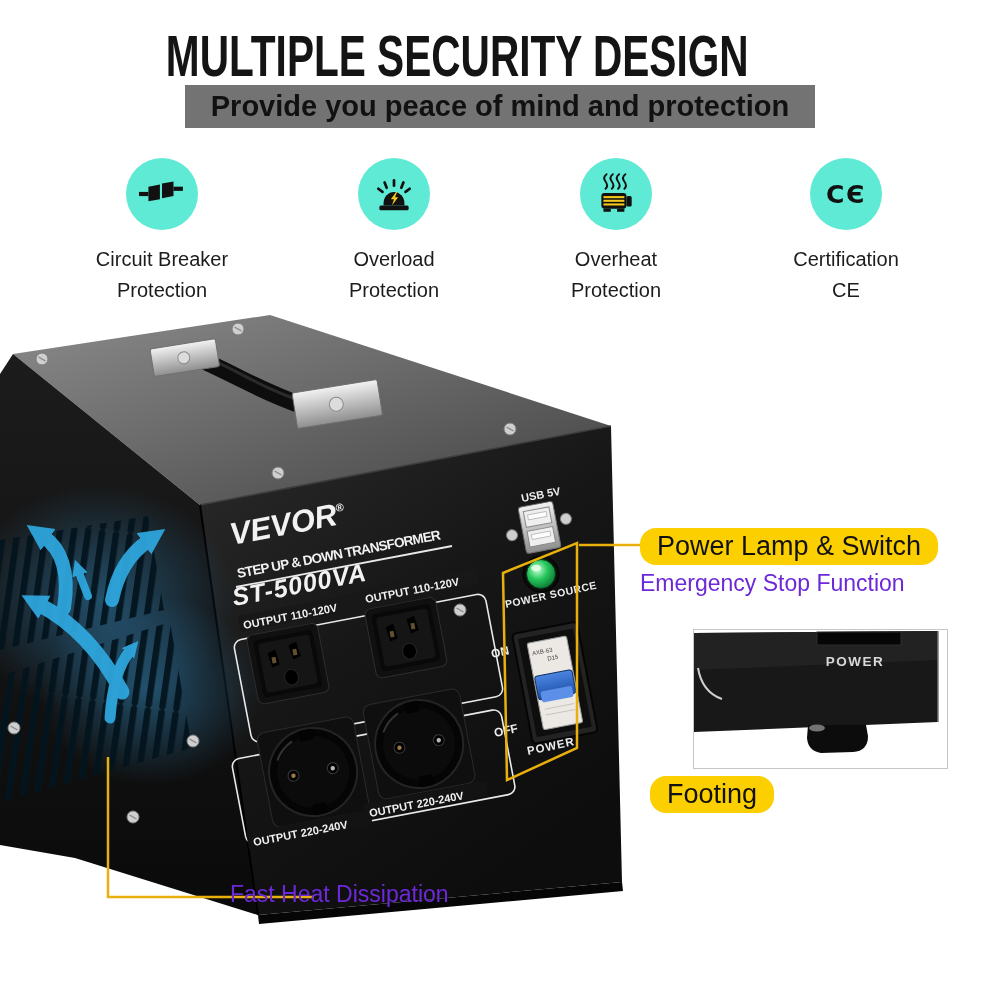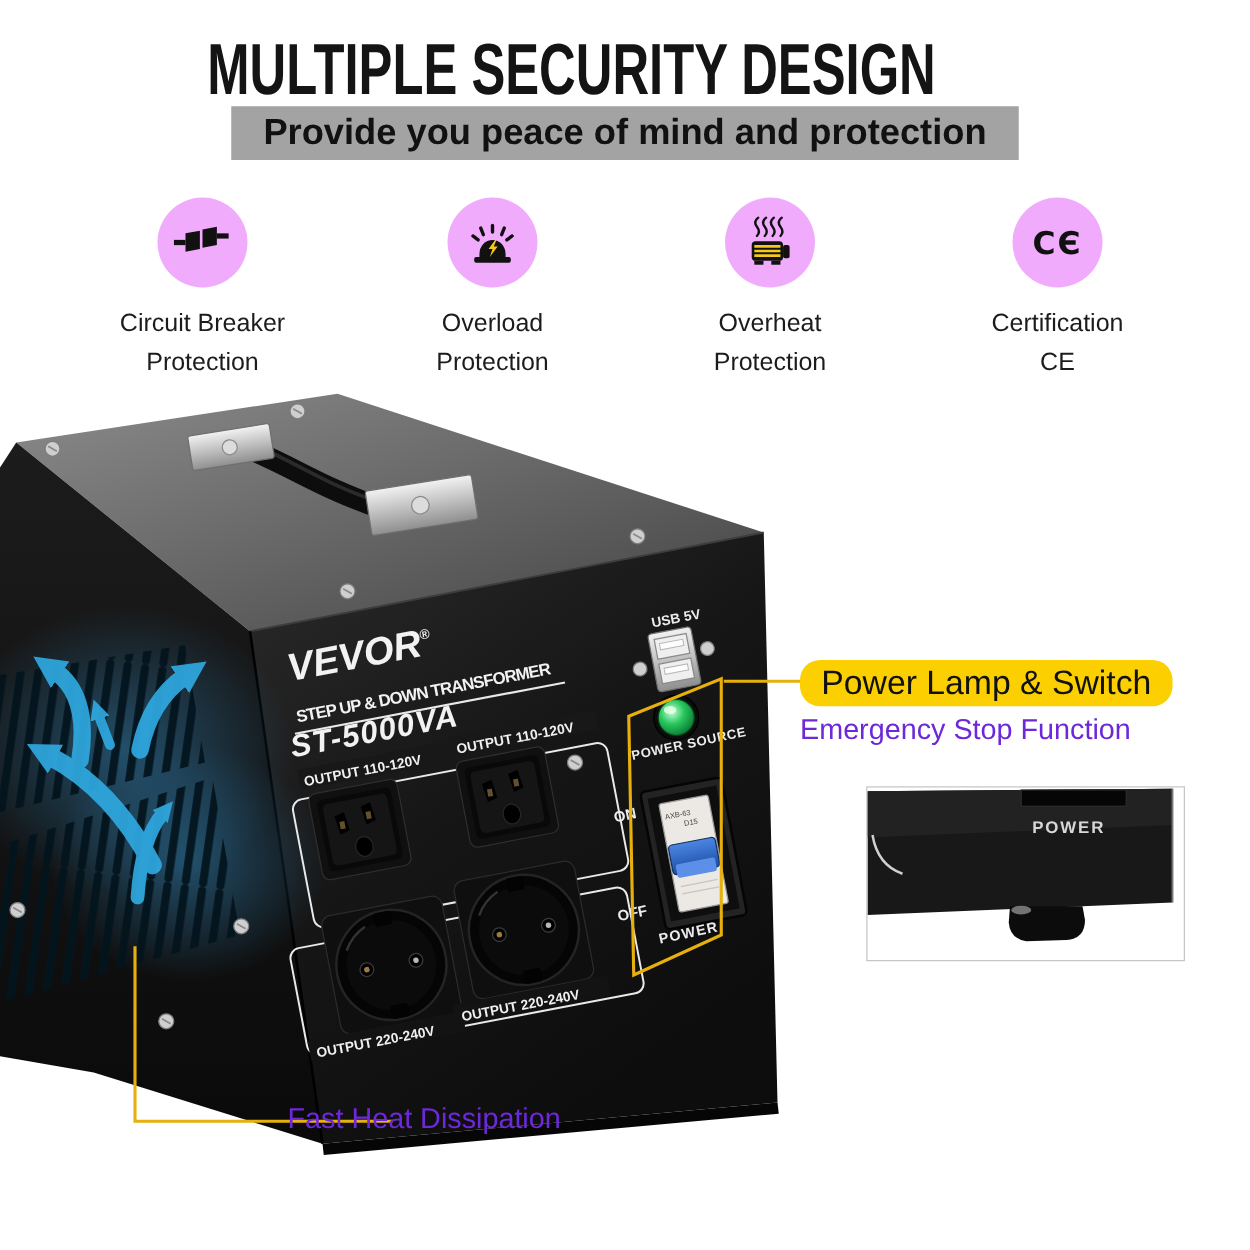--- a/index.html
+++ b/index.html
@@ -3,27 +3,27 @@
 <meta charset="utf-8">
 <style>
   html,body{margin:0;padding:0;}
   body{width:1000px;height:1000px;background:#fff;position:relative;overflow:hidden;
        font-family:"Liberation Sans", sans-serif;color:#161616;}
   .abs{position:absolute;}
   
   .title{top:22px;left:0;width:914px;text-align:center;font-weight:bold;font-size:58px;
          color:#141414;white-space:nowrap;}
   .title-inner{display:inline-block;transform:scaleX(.70);transform-origin:50% 50%;letter-spacing:0px;}
-  .banner{top:85px;left:185px;width:630px;height:43px;background:#a3a3a3;
+  .banner{top:85px;left:185px;width:630px;height:43px;background:#737373;
           display:flex;align-items:center;justify-content:center;
           font-size:29px;font-weight:bold;color:#111;}
   
   .feature{top:158px;width:232px;text-align:center;}
   .f1{left:46px;} .f2{left:278px;} .f3{left:500px;} .f4{left:730px;}
-  .fcircle{width:72px;height:72px;border-radius:50%;background:#f0abfc;margin:0 auto;
+  .fcircle{width:72px;height:72px;border-radius:50%;background:#5eead4;margin:0 auto;
            display:flex;align-items:center;justify-content:center;}
   .flabel{margin-top:14px;font-size:20px;line-height:31px;color:#1c1c1c;}
   
   .callout{}
   .pill{display:inline-block;background:#FCD000;border-radius:16px;padding:3px 17px;
         font-size:27px;color:#111;white-space:nowrap;}
   .csub{font-size:23px;color:#6d28d9;margin-top:5px;white-space:nowrap;}
   .co-power{left:640px;top:528px;width:360px;}
   .co-footing{left:650px;top:776px;width:345px;}
   .co-cooling{left:230px;top:876px;width:350px;}
@@ -321,17 +321,18 @@
     <rect x="123" y="2" width="84" height="13" fill="#060606" stroke="#2c2c2c"></rect>
     <path d="M 4,38 Q 8,62 28,69" stroke="#cfcfcf" stroke-width="2" fill="none"></path>
     <line x1="244" y1="1" x2="244" y2="92" stroke="#777" stroke-width="1.5"></line>
     <text x="161" y="36" text-anchor="middle" font-family="Liberation Sans, sans-serif" font-size="13.5" font-weight="bold" letter-spacing="1.5" fill="#d8d8d8">POWER</text>
     <path d="M 114,95 L 172,95 L 174,106 Q 174,121 159,122 L 127,123 Q 114,121 113,108 Z" fill="#0c0c0c"></path>
     <ellipse cx="123" cy="98" rx="8" ry="3.5" fill="#8d8d8d" opacity="0.8"></ellipse>
   </svg>
 </div>
 
 <div class="abs callout co-footing">
+  <span class="pill">Footing</span>
 </div>
 
 <div class="abs callout co-cooling">
   <div class="csub">Fast Heat Dissipation</div>
 </div>
 
 </body></html>

